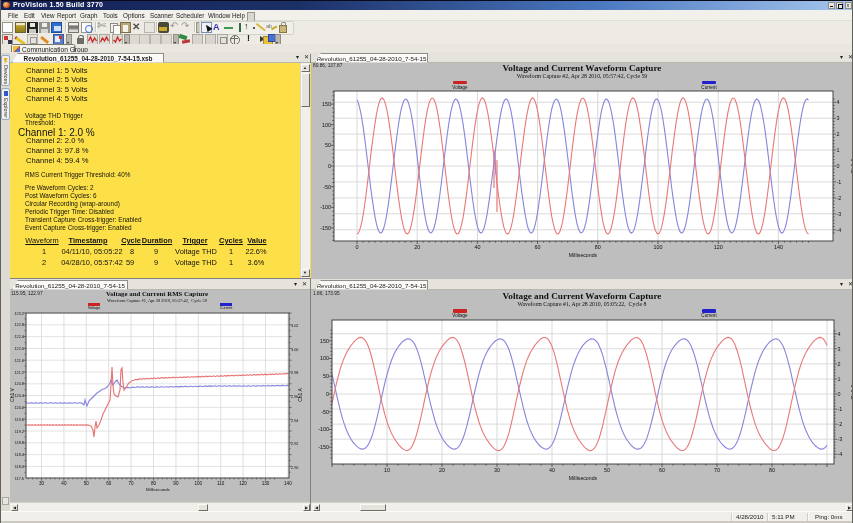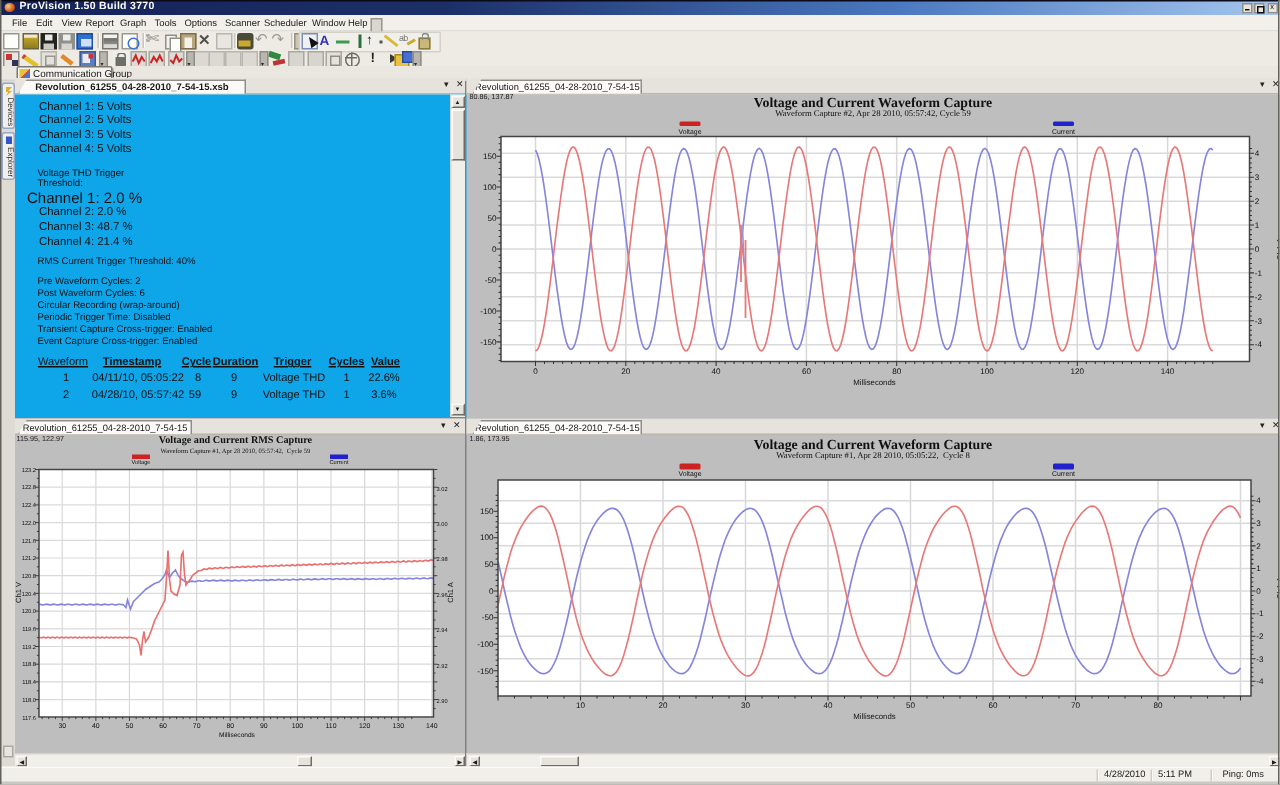--- a/index.html
+++ b/index.html
@@ -222,31 +222,31 @@
  <div style="position:absolute;left:1px;top:9px;font-size:5.4px;color:#333;writing-mode:vertical-rl">Explorer</div>
 </div>
 <div style="position:absolute;left:1.5px;top:497px;width:7px;height:8px;background:#e8e5de;border:1px solid #a9a79f;box-sizing:border-box"></div>
 
 <div style="position:absolute;left:10px;top:52px;width:300px;height:226px;background:#fff">
  <div class="win-tb" style="left:0;top:0;width:300px">
   <div class="wtab" style="left:2px;width:152px;font-weight:bold;font-size:6.4px">Revolution_61255_04-28-2010_7-54-15.xsb</div>
   <span class="wbtn" style="left:286px">▾</span>
         <span class="wbtn" style="left:294px">✕</span>
  </div>
- <div style="position:absolute;left:0;top:11px;width:334px;height:215px;background:#0ea5e9;overflow:hidden">
+ <div style="position:absolute;left:0;top:11px;width:334px;height:215px;background:#fde047;overflow:hidden">
         <div style="position:absolute;left:16px;top:2.5px;font-size:7.6px;white-space:nowrap">Channel 1: 5 Volts</div>
         <div style="position:absolute;left:16px;top:12.0px;font-size:7.6px;white-space:nowrap">Channel 2: 5 Volts</div>
         <div style="position:absolute;left:16px;top:21.5px;font-size:7.6px;white-space:nowrap">Channel 3: 5 Volts</div>
         <div style="position:absolute;left:16px;top:31.0px;font-size:7.6px;white-space:nowrap">Channel 4: 5 Volts</div>
         <div style="position:absolute;left:15px;top:48.5px;font-size:6.4px;white-space:nowrap">Voltage THD Trigger</div>
         <div style="position:absolute;left:15px;top:56px;font-size:6.4px;white-space:nowrap">Threshold:</div>
         <div style="position:absolute;left:8px;top:63.5px;font-size:10px;white-space:nowrap">Channel 1: 2.0 %</div>
         <div style="position:absolute;left:16px;top:73.19999999999999px;font-size:7.6px;white-space:nowrap">Channel 2: 2.0 %</div>
-        <div style="position:absolute;left:16px;top:82.9px;font-size:7.6px;white-space:nowrap">Channel 3: 48.7 %</div>
-        <div style="position:absolute;left:16px;top:92.6px;font-size:7.6px;white-space:nowrap">Channel 4: 21.4 %</div>
+        <div style="position:absolute;left:16px;top:82.9px;font-size:7.6px;white-space:nowrap">Channel 3: 97.8 %</div>
+        <div style="position:absolute;left:16px;top:92.6px;font-size:7.6px;white-space:nowrap">Channel 4: 59.4 %</div>
         <div style="position:absolute;left:15px;top:108px;font-size:6.4px;white-space:nowrap">RMS Current Trigger Threshold: 40%</div>
         <div style="position:absolute;left:15px;top:121px;font-size:6.4px;white-space:nowrap">Pre Waveform Cycles: 2</div>
         <div style="position:absolute;left:15px;top:129px;font-size:6.4px;white-space:nowrap">Post Waveform Cycles: 6</div>
         <div style="position:absolute;left:15px;top:137px;font-size:6.4px;white-space:nowrap">Circular Recording (wrap-around)</div>
         <div style="position:absolute;left:15px;top:145px;font-size:6.4px;white-space:nowrap">Periodic Trigger Time: Disabled</div>
         <div style="position:absolute;left:15px;top:153px;font-size:6.4px;white-space:nowrap">Transient Capture Cross-trigger: Enabled</div>
         <div style="position:absolute;left:15px;top:161px;font-size:6.4px;white-space:nowrap">Event Capture Cross-trigger: Enabled</div>
         <div style="position:absolute;left:32px;top:173px;transform:translateX(-50%);font-size:7.4px;font-weight:normal;text-decoration:underline;white-space:nowrap">Waveform</div>
         <div style="position:absolute;left:78px;top:173px;transform:translateX(-50%);font-size:7.4px;font-weight:bold;text-decoration:underline;white-space:nowrap">Timestamp</div>
         <div style="position:absolute;left:121px;top:173px;transform:translateX(-50%);font-size:7.4px;font-weight:bold;text-decoration:underline;white-space:nowrap">Cycle</div>

